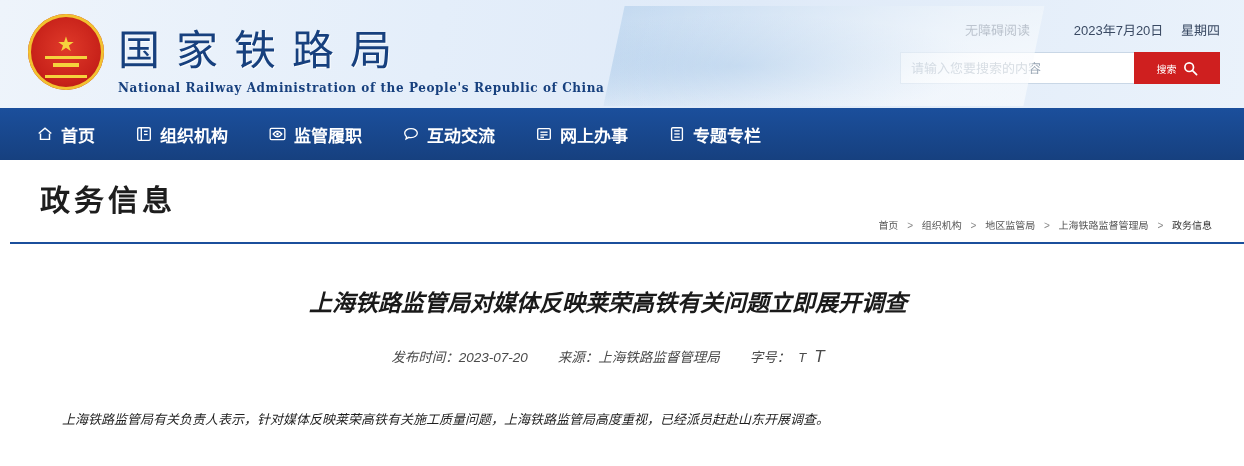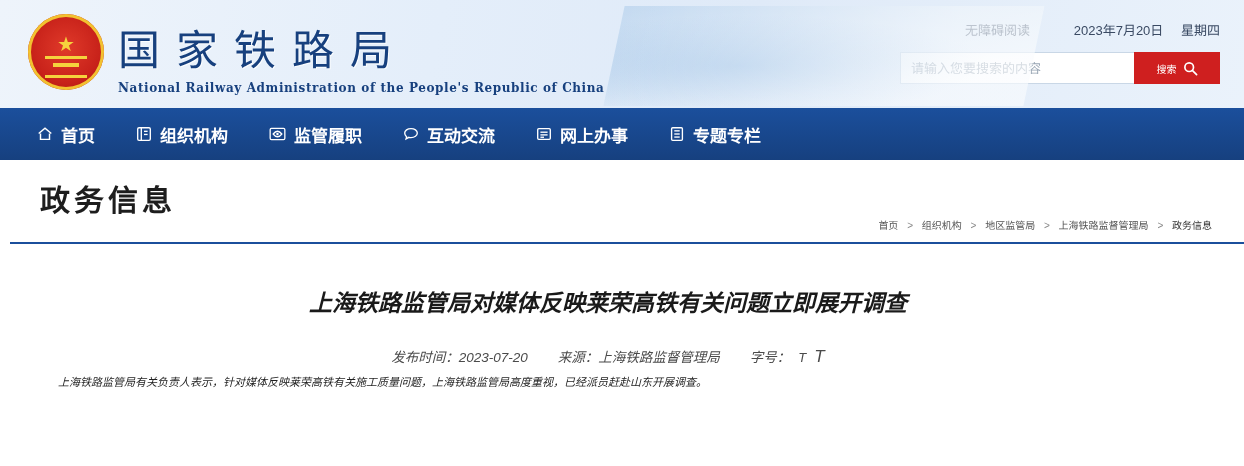--- a/index.html
+++ b/index.html
@@ -226,21 +226,22 @@
   }
   .article-meta .fontsize {
     display: inline-flex;
     align-items: baseline;
     gap: 8px;
   }
   .fontsize .t-small { font-size: 13px; cursor: pointer; }
   .fontsize .t-large { font-size: 17px; cursor: pointer; }
 
   .article-body {
-    font-size: 11px;
+    margin-top: 38px;
+    font-size: 13px;
     line-height: 30px;
     color: #1f1f1f;
     text-indent: 2em;
   }
 </style>
 </head>
 <body>
 
 <div class="header">
 

